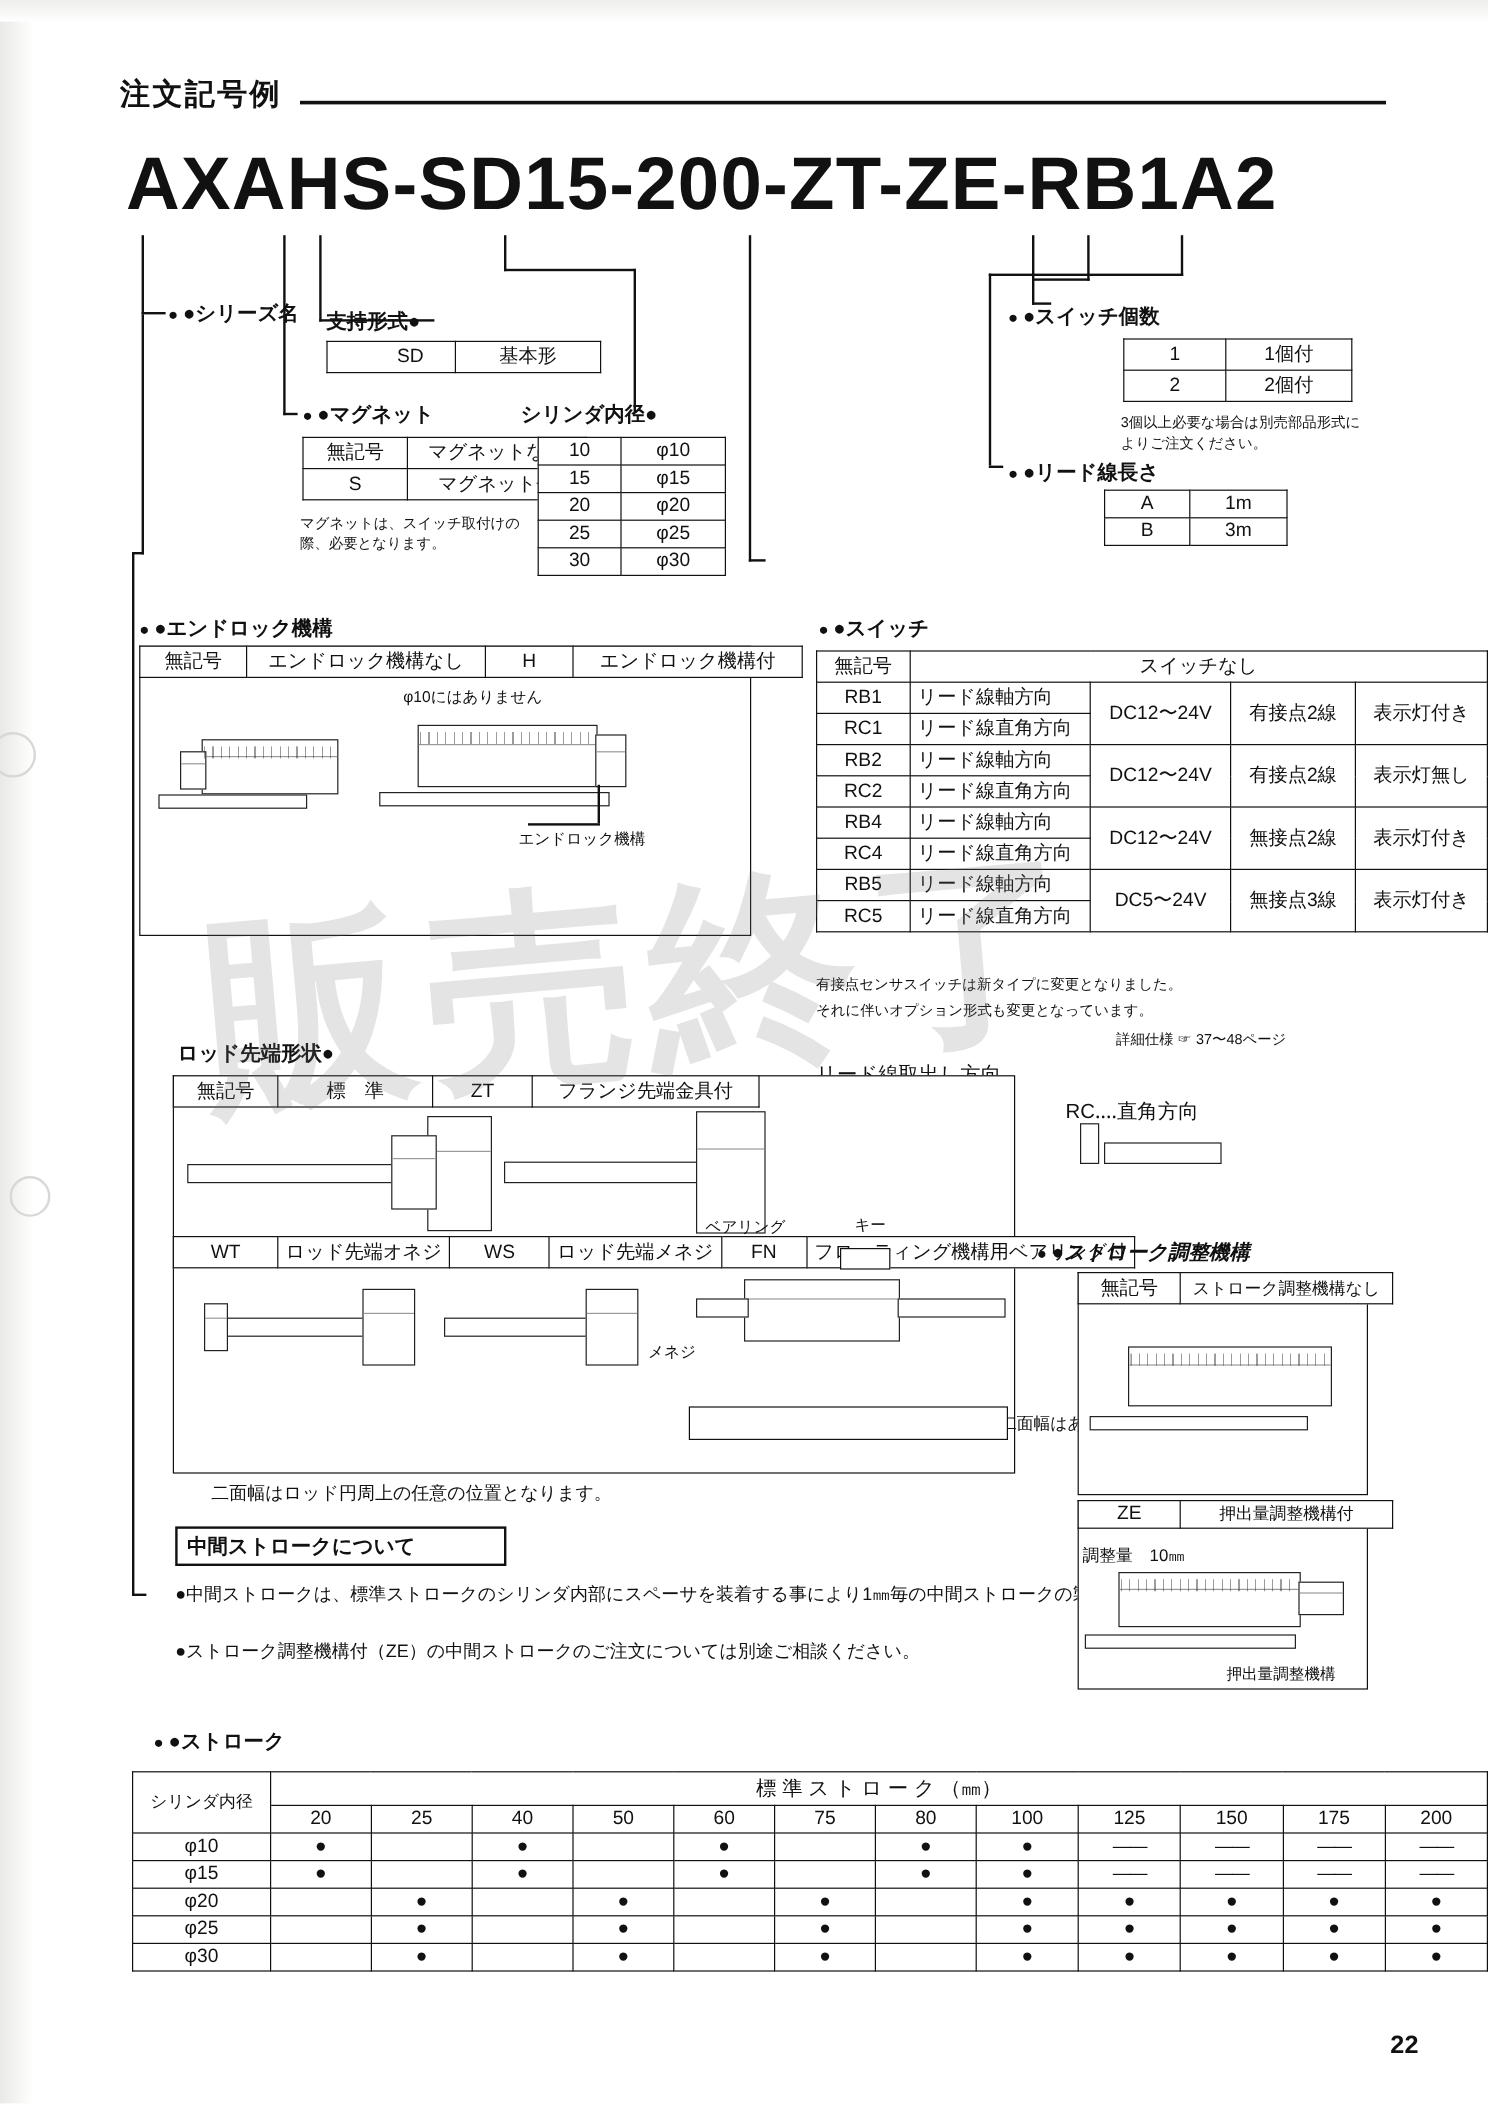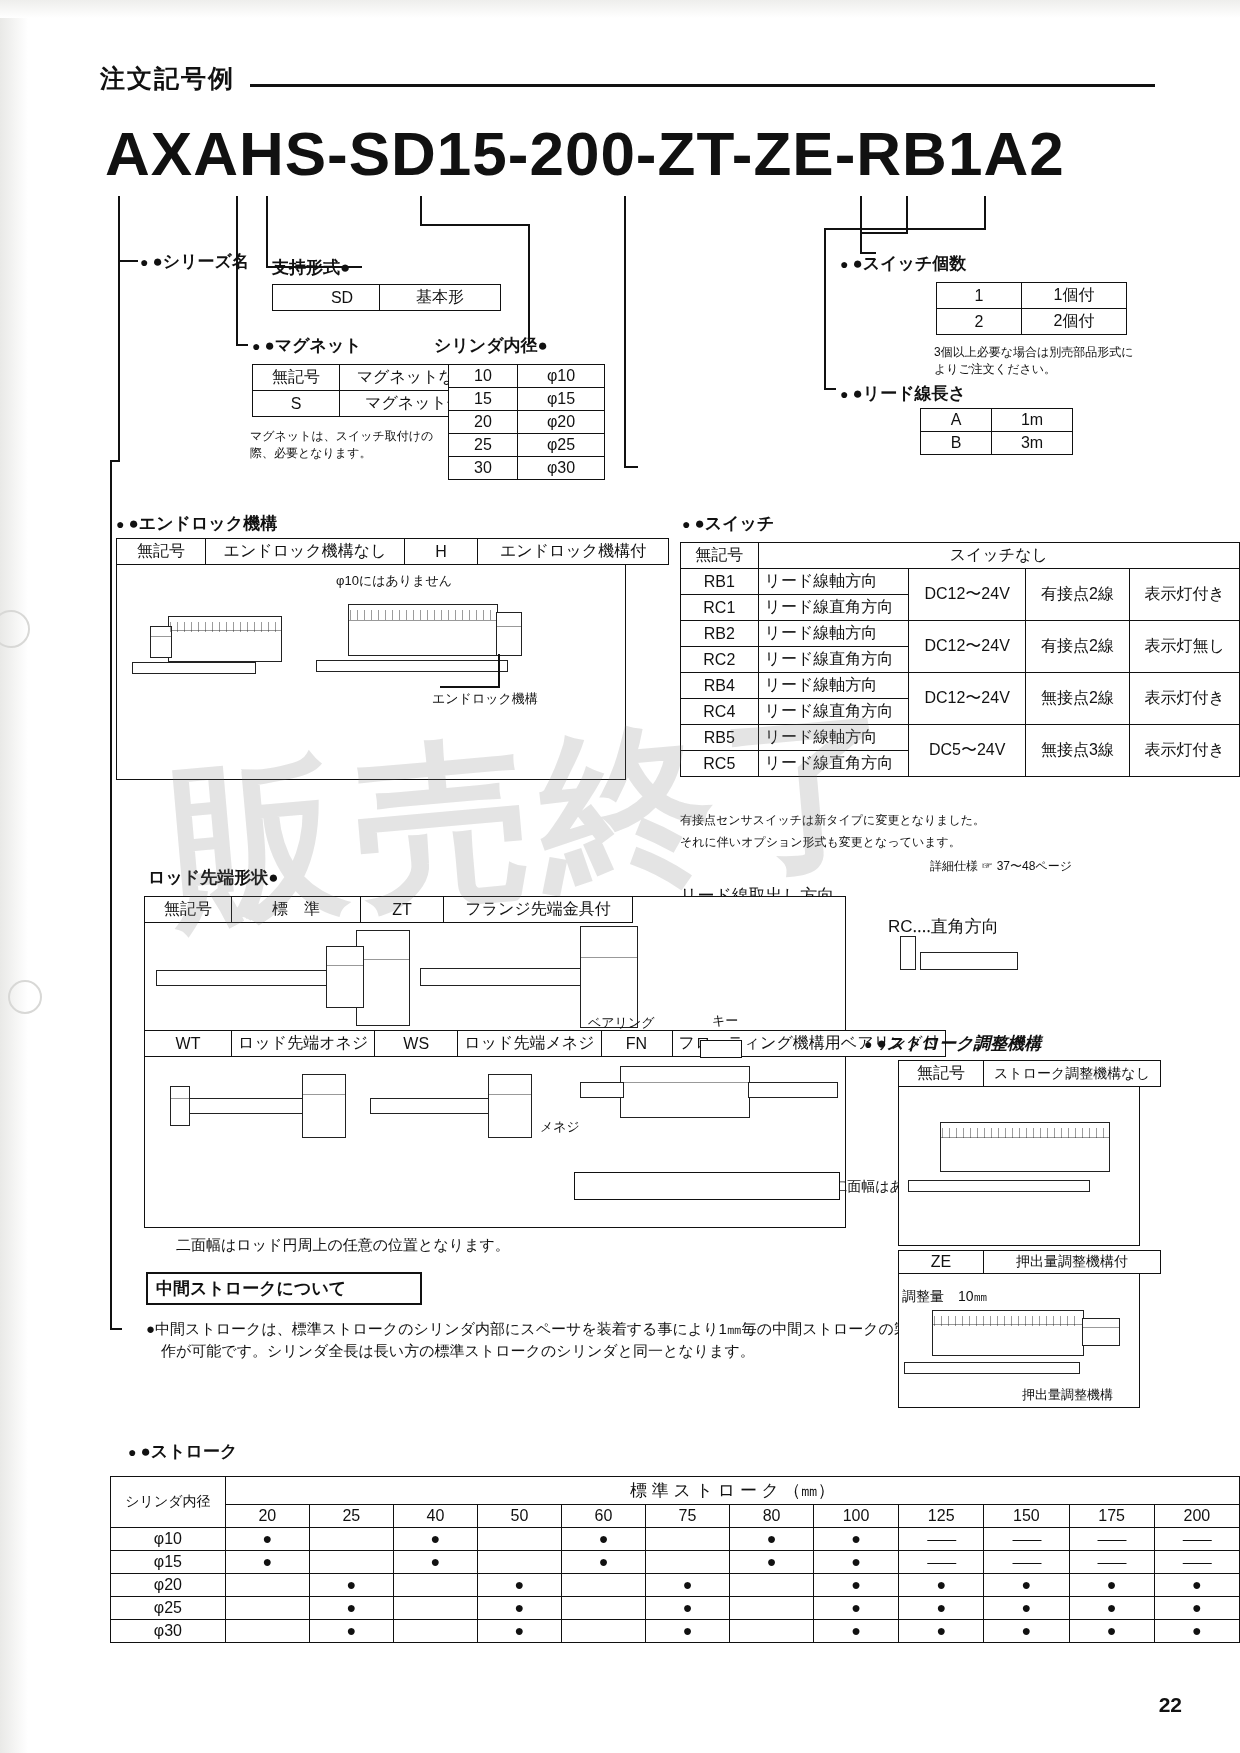--- a/index.html
+++ b/index.html
@@ -394,21 +394,21 @@
   <div class="cap" style="left:588px; top:1014px;">ベアリング</div>
   <div class="cap" style="left:712px; top:1012px;">キー</div>
   <div class="cap" style="left:540px; top:1118px;">メネジ</div>
   <div class="cap" style="left:578px; top:1178px; font-size:14px;">ロッド先端メネジ加工、キー付（ロッド二面幅はありません）</div>
   <div class="thinbox" style="left:574px; top:1172px; width:264px; height:26px;"></div>
 
   <div class="note" style="left:176px; top:1234px; font-size:15px;">二面幅はロッド円周上の任意の位置となります。</div>
 
   <div class="boldbox" style="left:146px; top:1272px; width:256px;">中間ストロークについて</div>
   <div class="note" style="left:146px; top:1318px; font-size:15px;">●中間ストロークは、標準ストロークのシリンダ内部にスペーサを装着する事により1㎜毎の中間ストロークの製</div>
-  <div class="note" style="left:146px; top:1340px; font-size:15px;">　作が可能です。シリンダ全長は長い方の標準ストロークのシリンダと同一となります。</div>
+  <div class="note" style="left:146px; top:1366px; font-size:15px;">●ストローク調整機構付（ZE）の中間ストロークのご注文については別途ご相談ください。</div>
 
   <div class="lbl" style="left:864px; top:1032px;font-style:italic;">
     <span class="b"></span><span>●ストローク調整機構</span>
   </div>
   <div class="boxed" style="left:898px; top:1060px; width:240px; height:184px;"></div>
   <table class="t" style="left:898px; top:1060px;">
     <tbody>
         <tr>
       <td style="width:72px;">無記号</td>
       <td style="width:164px; font-size:14px;">ストローク調整機構なし</td>

